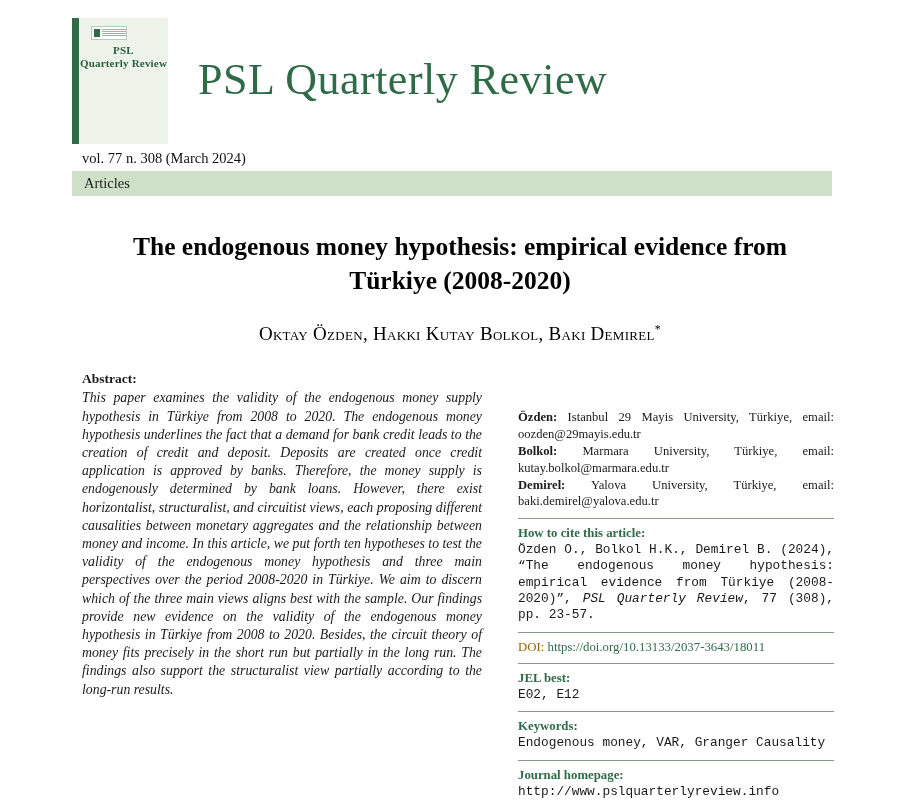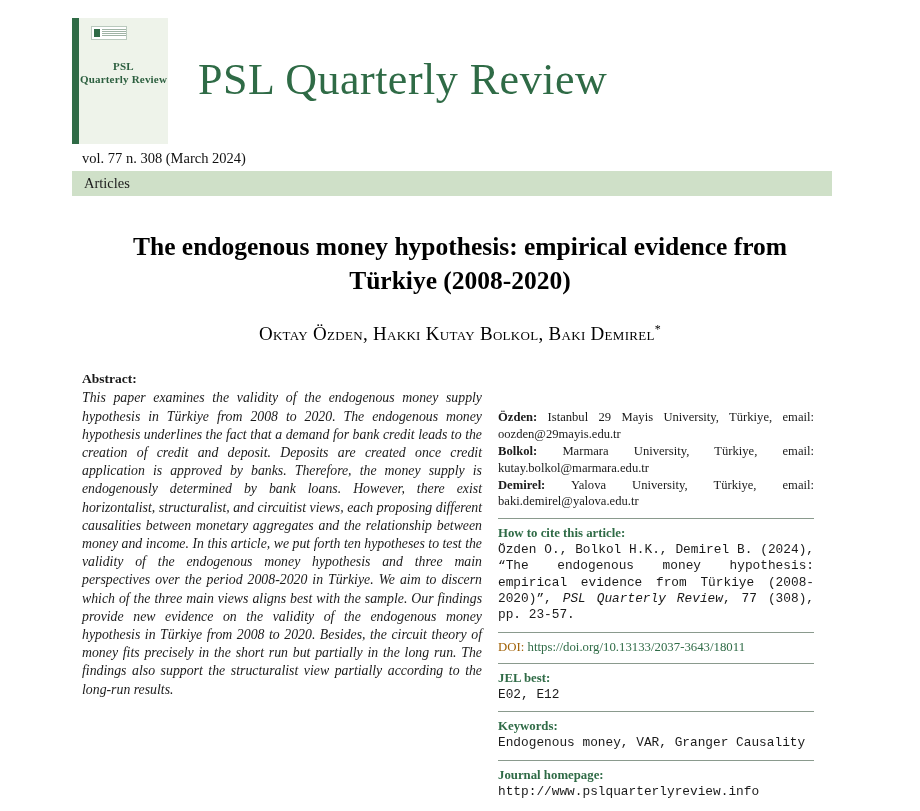--- a/index.html
+++ b/index.html
@@ -54,21 +54,21 @@
     flex: 1;
     margin-left: 2px;
   }
   .cover-logo .lines div {
     height: 1px;
     background: #9fb3a5;
     margin-bottom: 1px;
   }
   .cover-title {
     position: absolute;
-    top: 42px;
+    top: 26px;
     left: 0;
     right: 0;
     text-align: center;
     font-family: "Liberation Serif", serif;
     font-size: 11px;
     font-weight: bold;
     color: #2c5f3f;
     line-height: 13px;
     letter-spacing: .2px;
   }
@@ -125,21 +125,21 @@
     font-size: 12px;
     vertical-align: super;
   }
 
   
   .columns {
     display: flex;
     margin: 26px 0 0 0;
     padding: 0 86px 0 82px;
     box-sizing: border-box;
-    gap: 16px;
+    gap: 36px;
   }
   .col-left {
     width: 400px;
     flex: 0 0 400px;
   }
   .col-right {
     width: 316px;
     flex: 0 0 316px;
     padding-top: 38px;
   }

